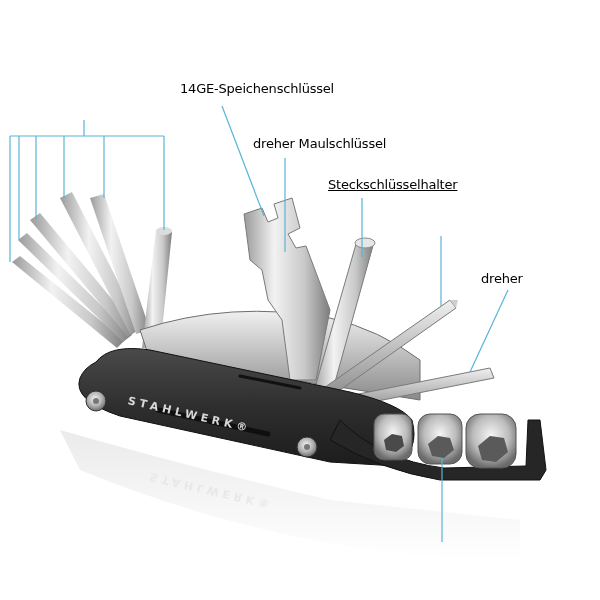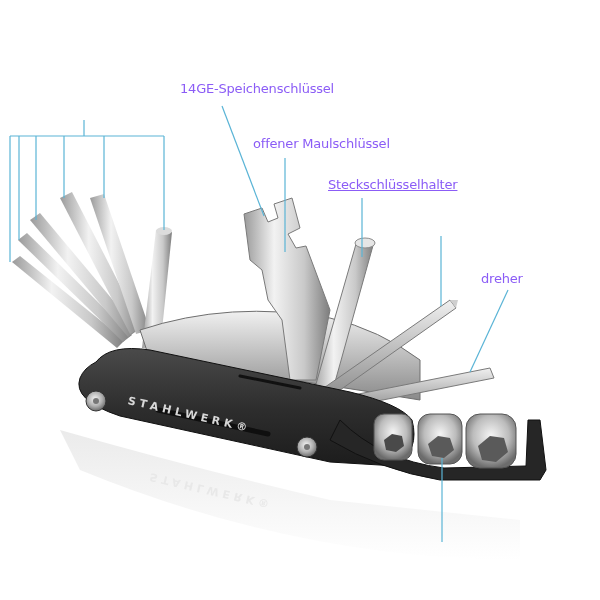--- a/index.html
+++ b/index.html
@@ -2,21 +2,21 @@
 <html><head>
   <meta charset="utf-8">
   <style>
     html, body { margin: 0; padding: 0; }
     body {
       width: 600px; height: 600px; background: #ffffff; position: relative; overflow: hidden;
       font-family: "DejaVu Sans", "Liberation Sans", sans-serif;
     }
     .stage { position: absolute; left: 0; top: 0; width: 600px; height: 600px; }
     .label {
-      position: absolute; font-size: 13px; color: #8b5cf6; white-space: nowrap;
+      position: absolute; font-size: 13px; color: #000000; white-space: nowrap;
       letter-spacing: -0.2px; line-height: 15px;
     }
     svg.art { position: absolute; left: 0; top: 0; }
     .brand {
       position: absolute; left: 128px; top: 394px; font-size: 11px; font-weight: bold;
       color: #d8d8d8; letter-spacing: 4px; transform: rotate(13deg); transform-origin: left center;
       font-family: "DejaVu Sans", sans-serif;
     }
     .brand-reflect {
       position: absolute; left: 150px; top: 470px; font-size: 11px; font-weight: bold;
@@ -139,16 +139,16 @@
       <line x1="508" y1="290" x2="470" y2="372"></line>
 
       <line x1="442" y1="458" x2="442" y2="542"></line>
     </g>
   </svg>
 
   <div class="brand">STAHLWERK®</div>
   <div class="brand-reflect">STAHLWERK®</div>
 
   <div class="label" style="left:180px; top:81px;">14GE-Speichenschlüssel</div>
-  <div class="label" style="left:253px; top:136px;">offener Maulschlüssel</div>
+  <div class="label" style="left:253px; top:136px;">dreher Maulschlüssel</div>
   <div class="label" style="left:328px; top:177px;text-decoration:underline;">Steckschlüsselhalter</div>
   <div class="label" style="left:481px; top:271px;">dreher</div>
 </div>
 
 </body></html>

